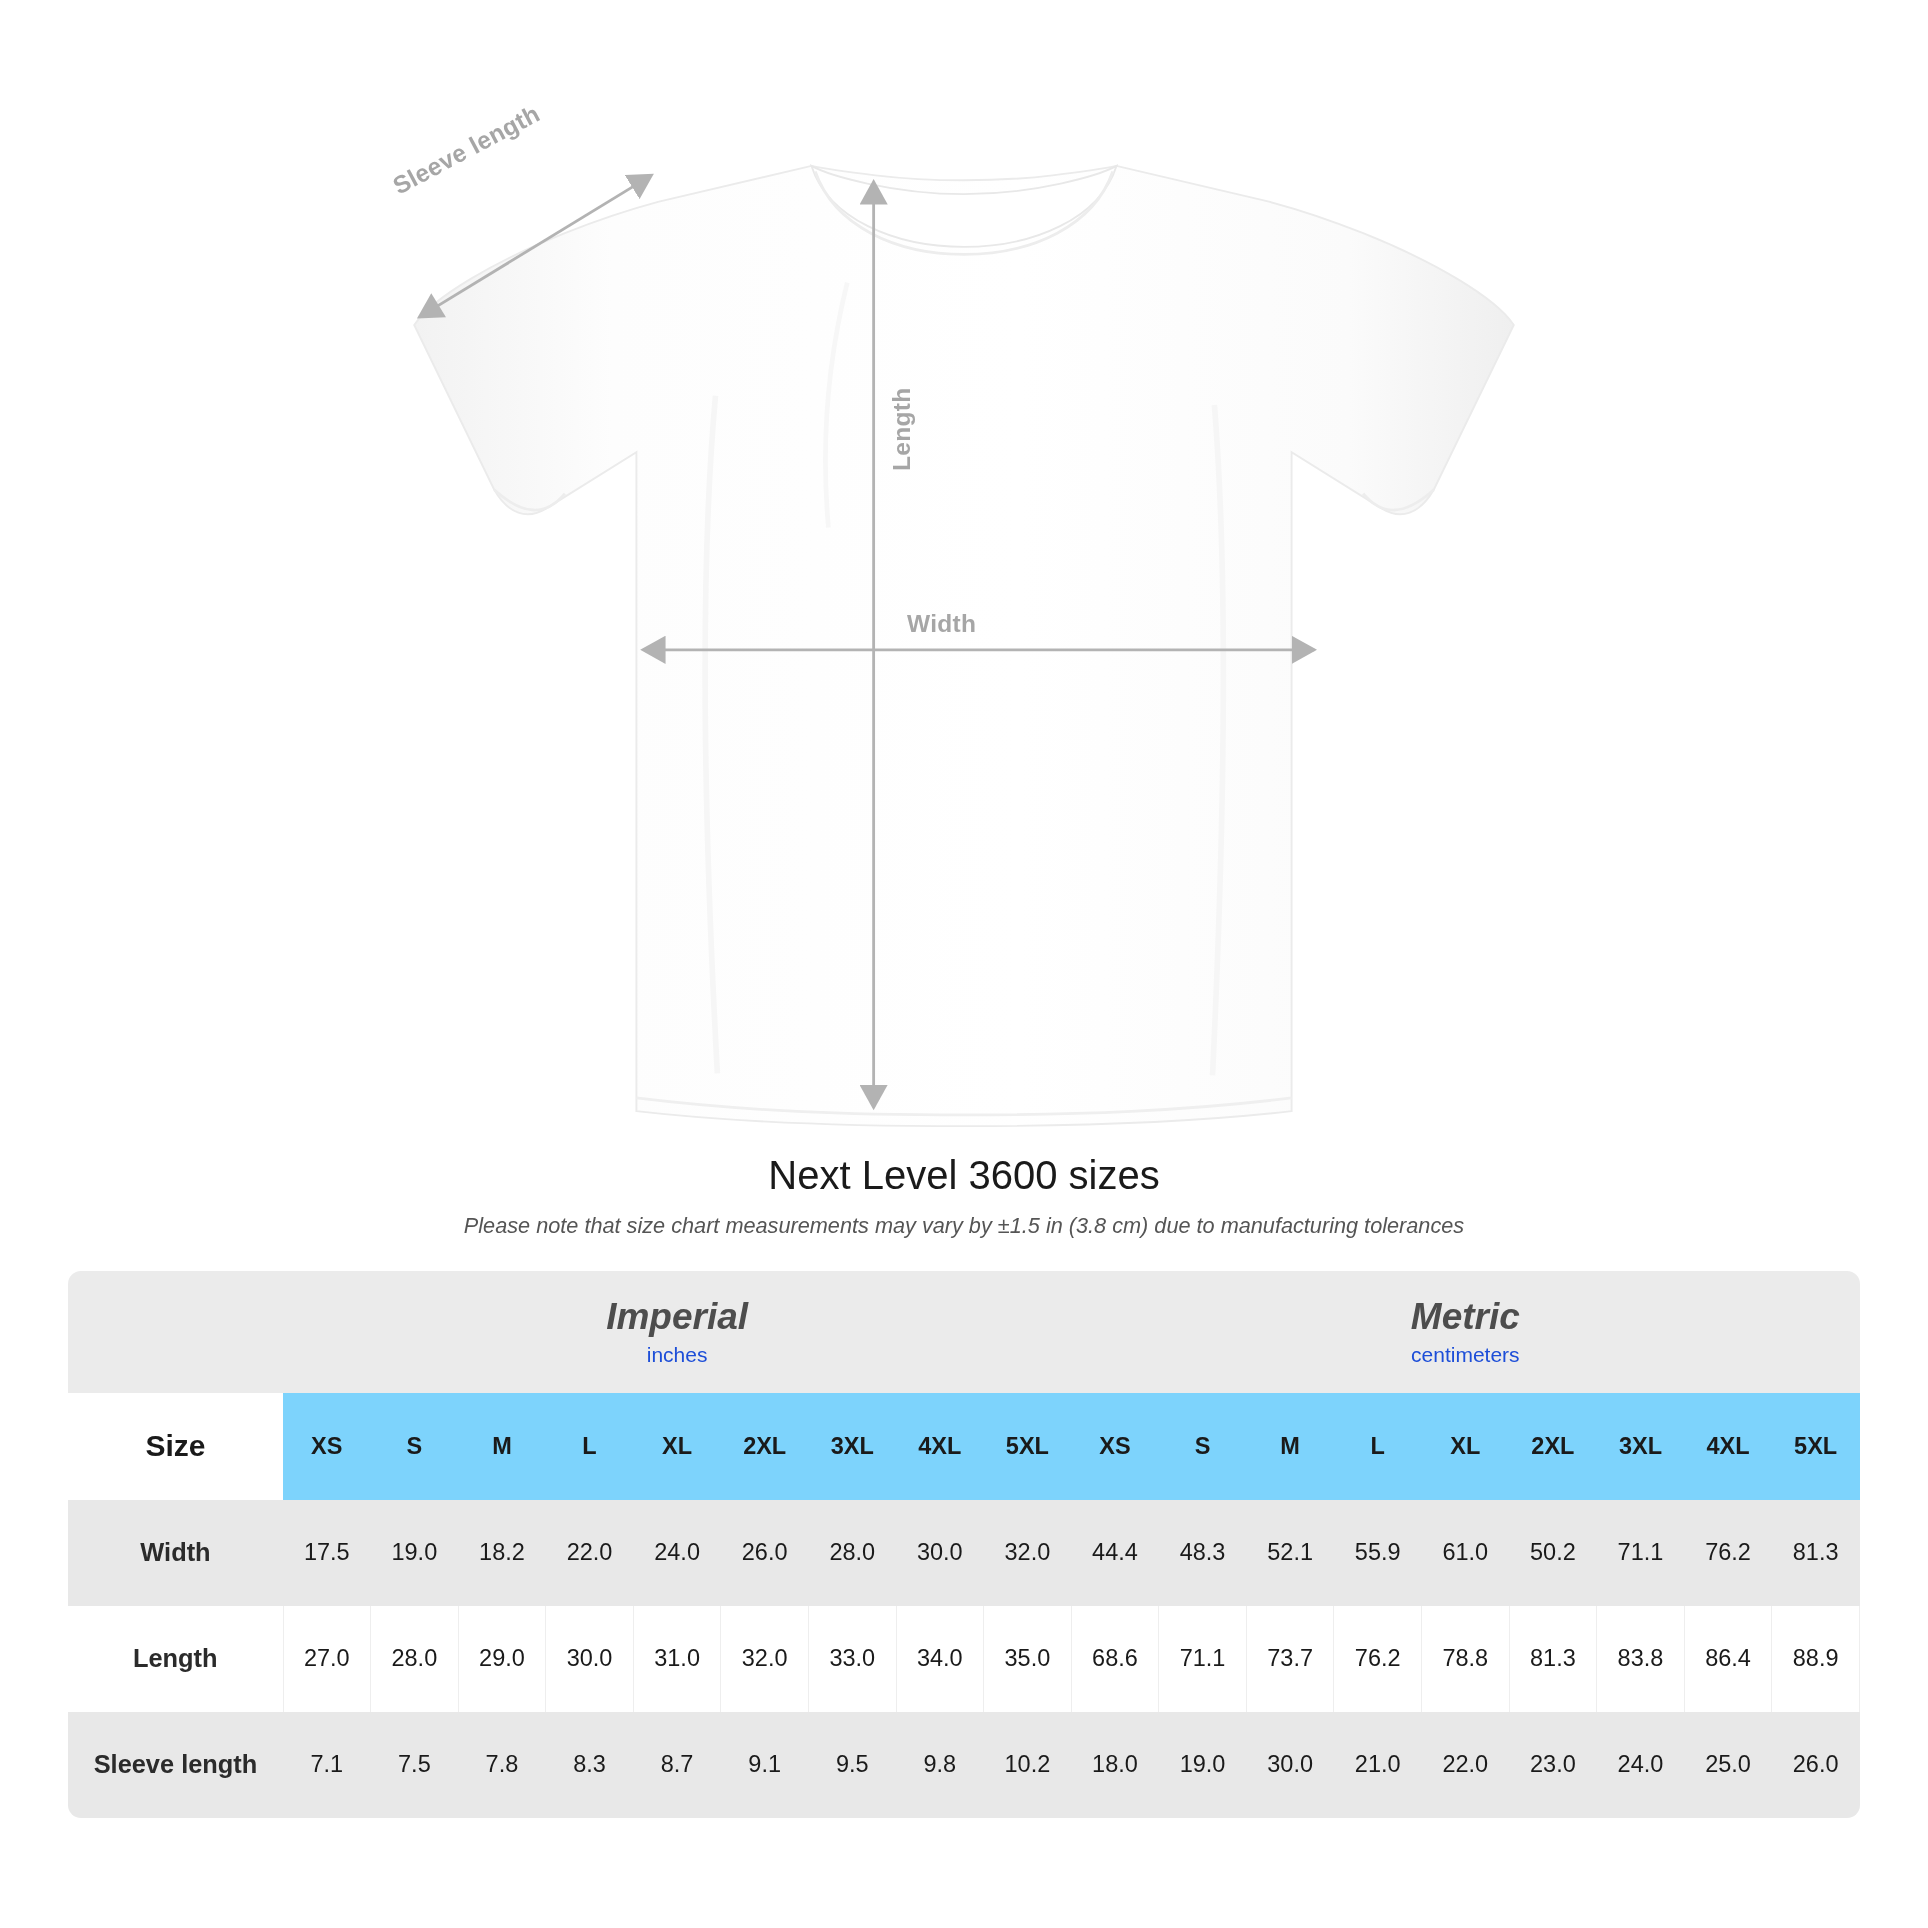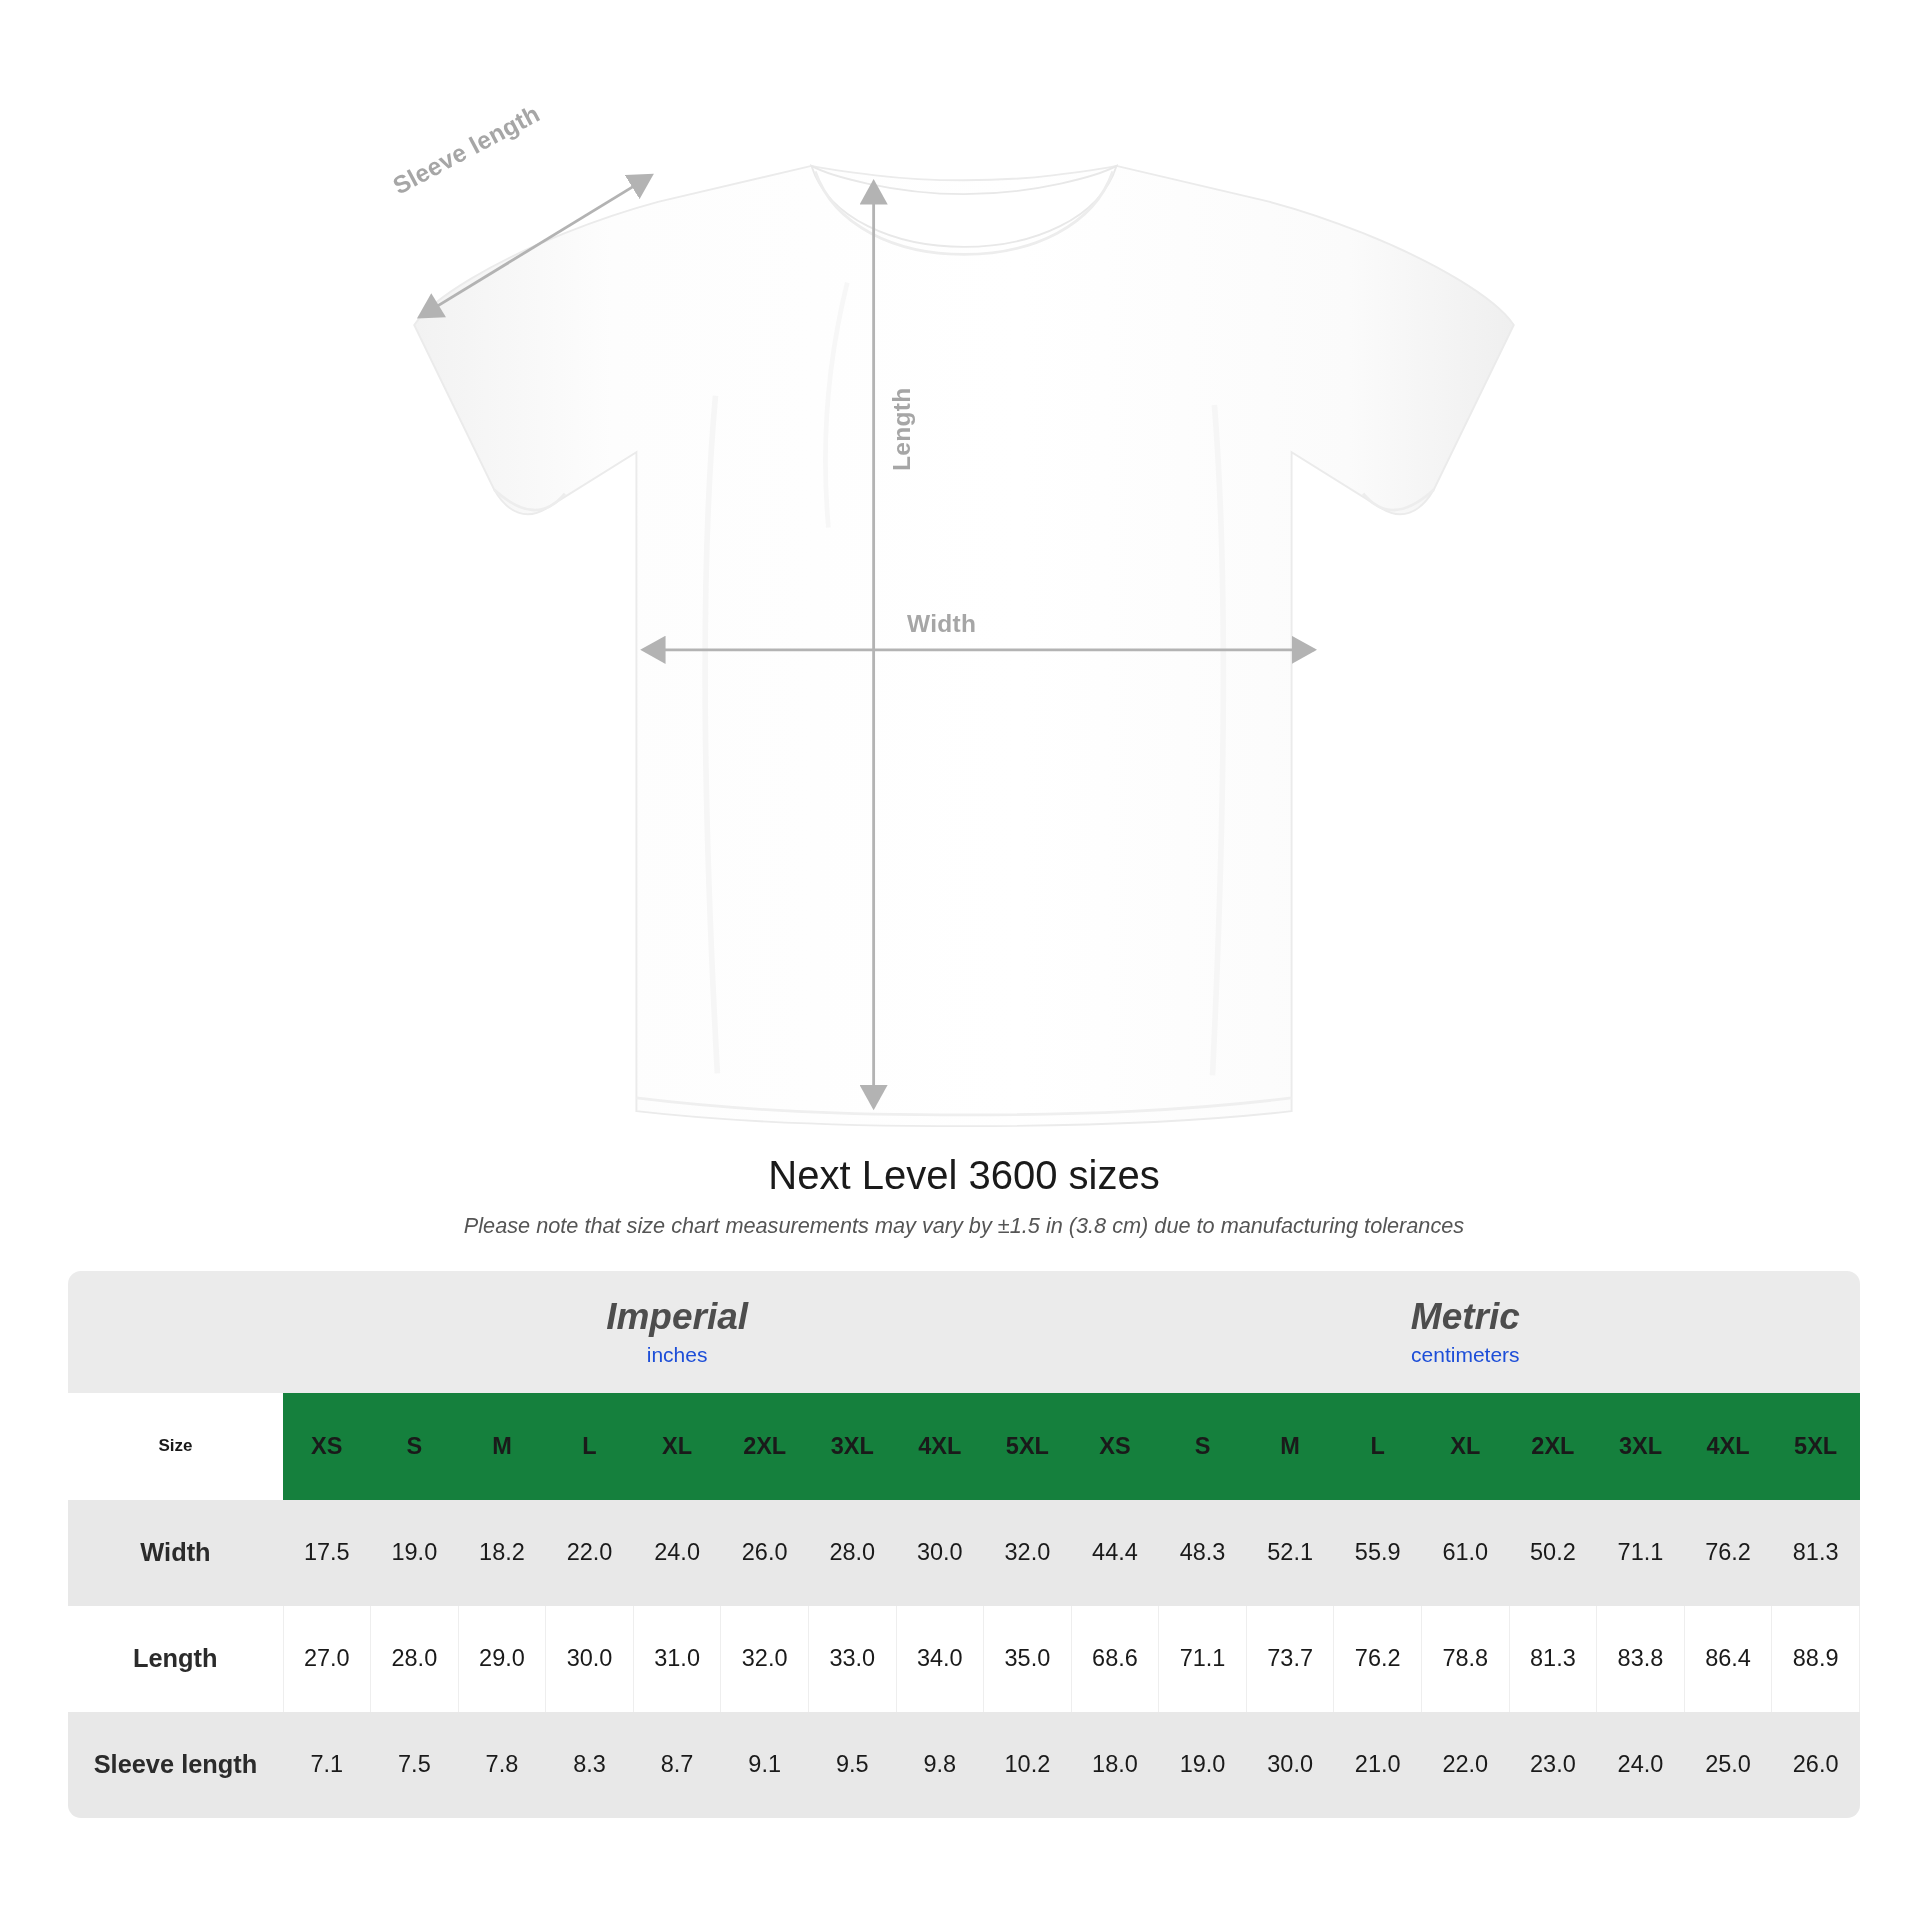--- a/index.html
+++ b/index.html
@@ -111,29 +111,29 @@
   }
   .unit-sub {
     font-size: 21px;
     color: #1d4ed8;
     line-height: 1.4;
     text-align: center;
   }
 
   
   .size-row td {
-    background: #15803d;
+    background: #7dd3fc;
     height: 105px;
     font-weight: bold;
     color: #3d3d3d;
     border-right: 0.9px solid #e6e6e6;
   }
   .size-row td:last-child { border-right: none; }
   .size-row td.rowhead {
-    font-size: 17px;
+    font-size: 30px;
     background: #ffffff;
   }
 
   
   .data-row td {
     height: 104px;
     border-right: 0.9px solid #ffffff;
     border-top: 0.9px solid #ffffff;
   }
   .data-row.shaded td { background: #e8e8e8; }

